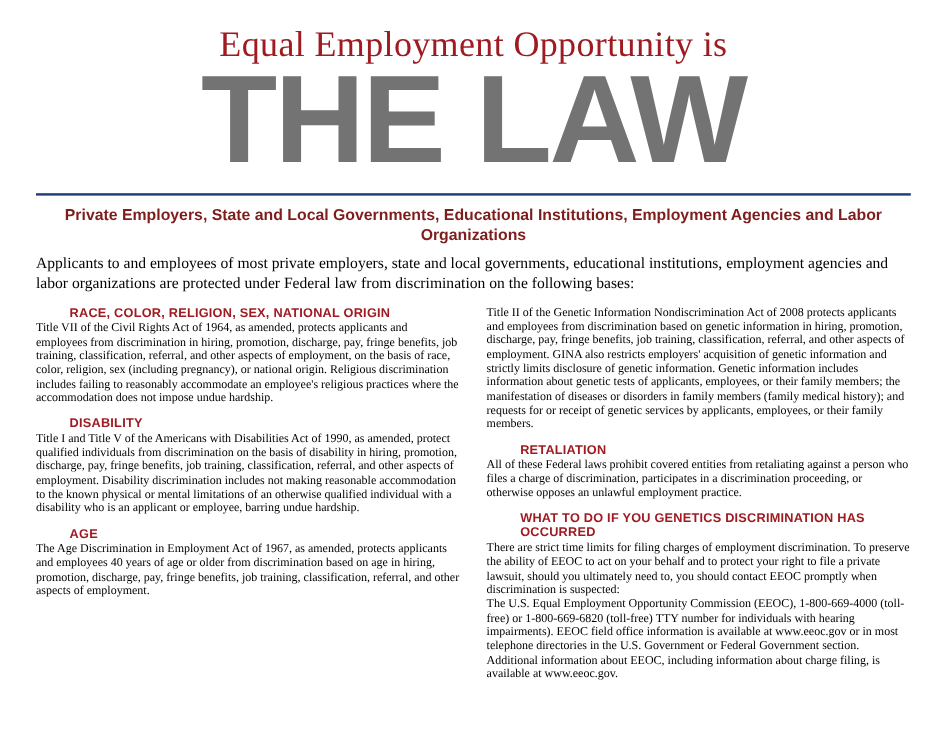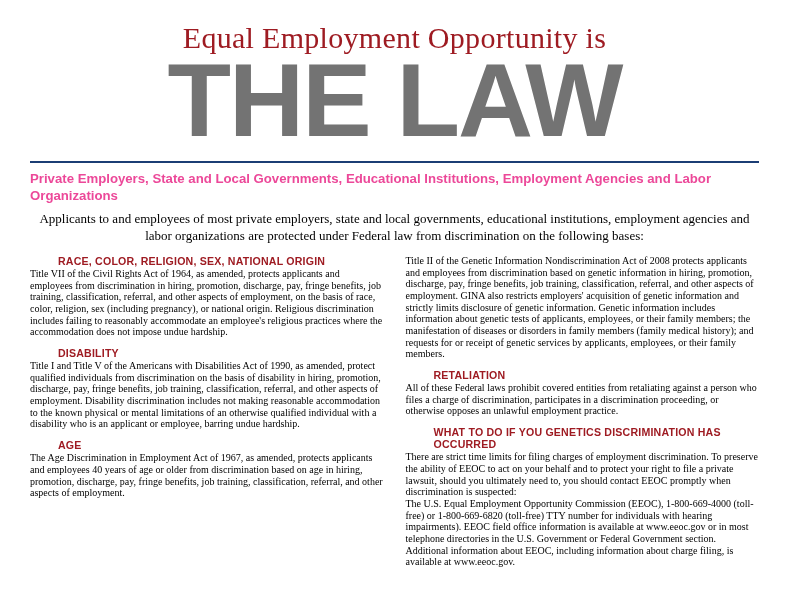--- a/index.html
+++ b/index.html
@@ -39,29 +39,29 @@
     letter-spacing: -2px;
     line-height: 0.98;
     margin-top: -4px;
   }
   .rule {
     border: none;
     border-top: 2px solid #1b3d74;
     margin: 10px 0 8px 0;
   }
   .subhead {
-    text-align: left;
+    text-align: center;
     font-family: "Liberation Sans", sans-serif;
     font-weight: bold;
     font-size: 13.2px;
-    color: #ec4899;
+    color: #7f1d1d;
     line-height: 1.25;
   }
   .intro {
-    text-align: center;
+    text-align: left;
     font-size: 13px;
     line-height: 1.25;
     margin-top: 7px;
     color: #000;
   }
   .columns {
     display: flex;
     gap: 22px;
     margin-top: 11px;
   }

